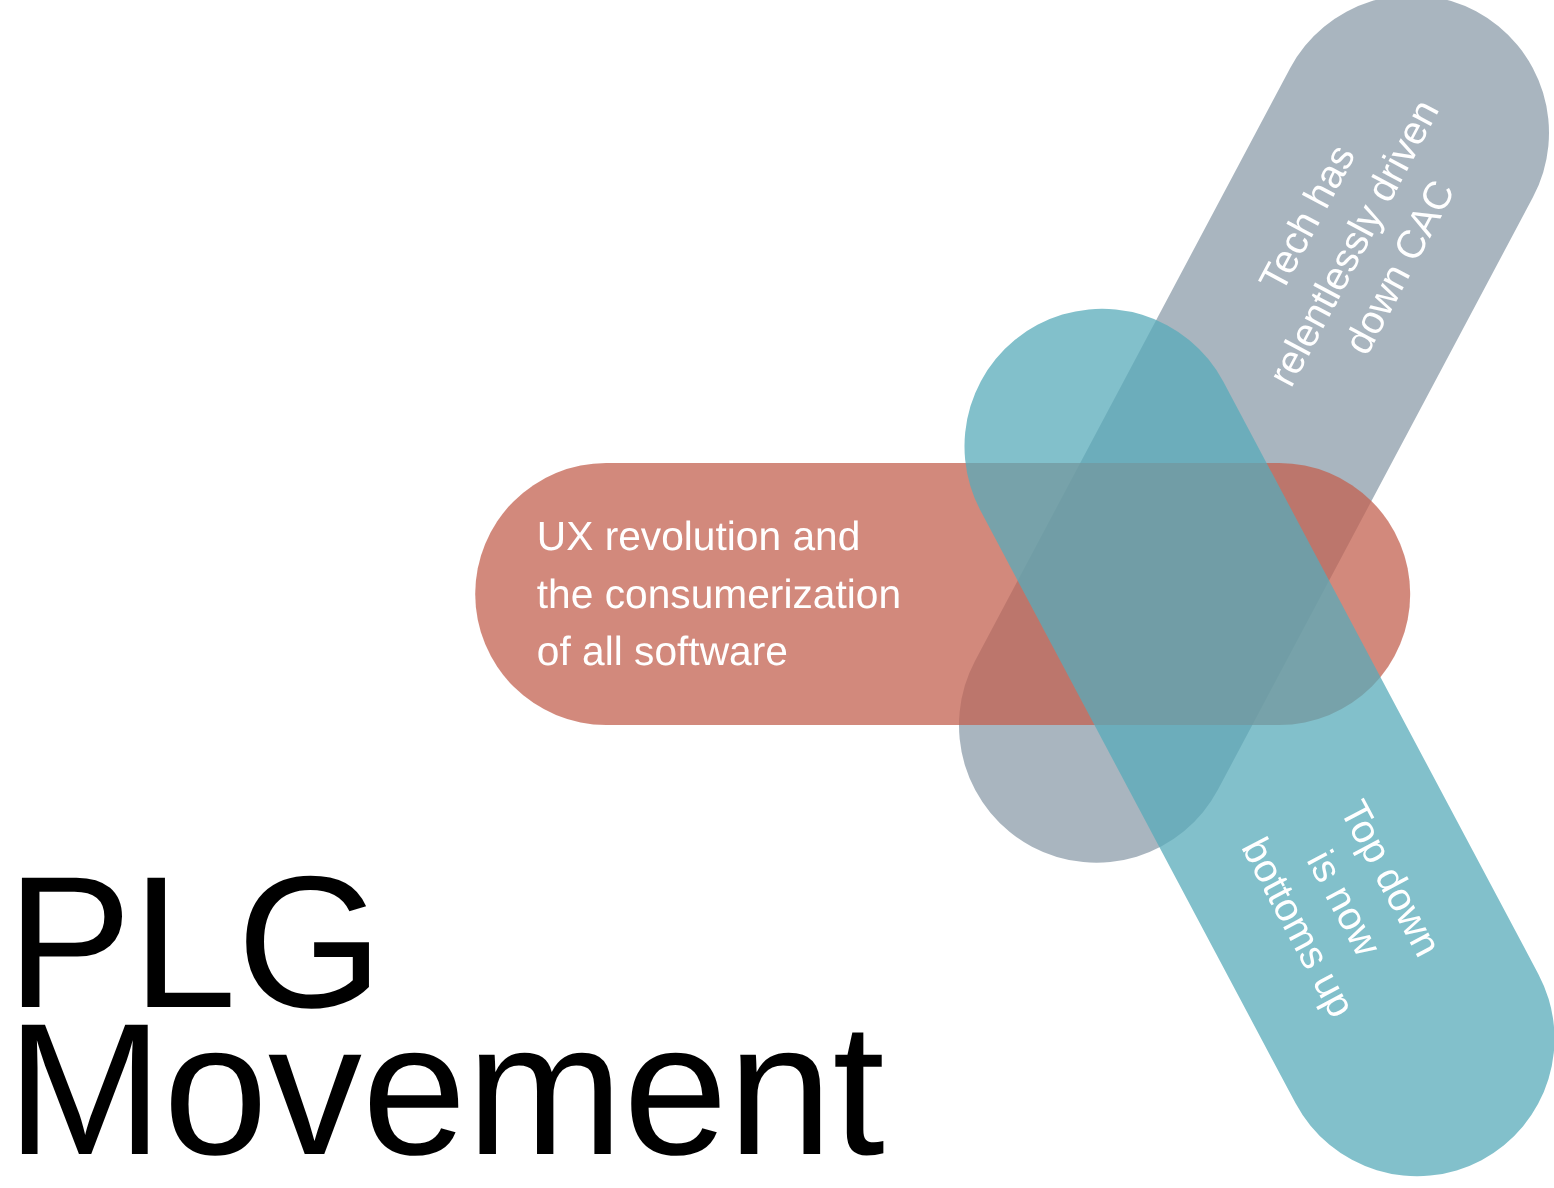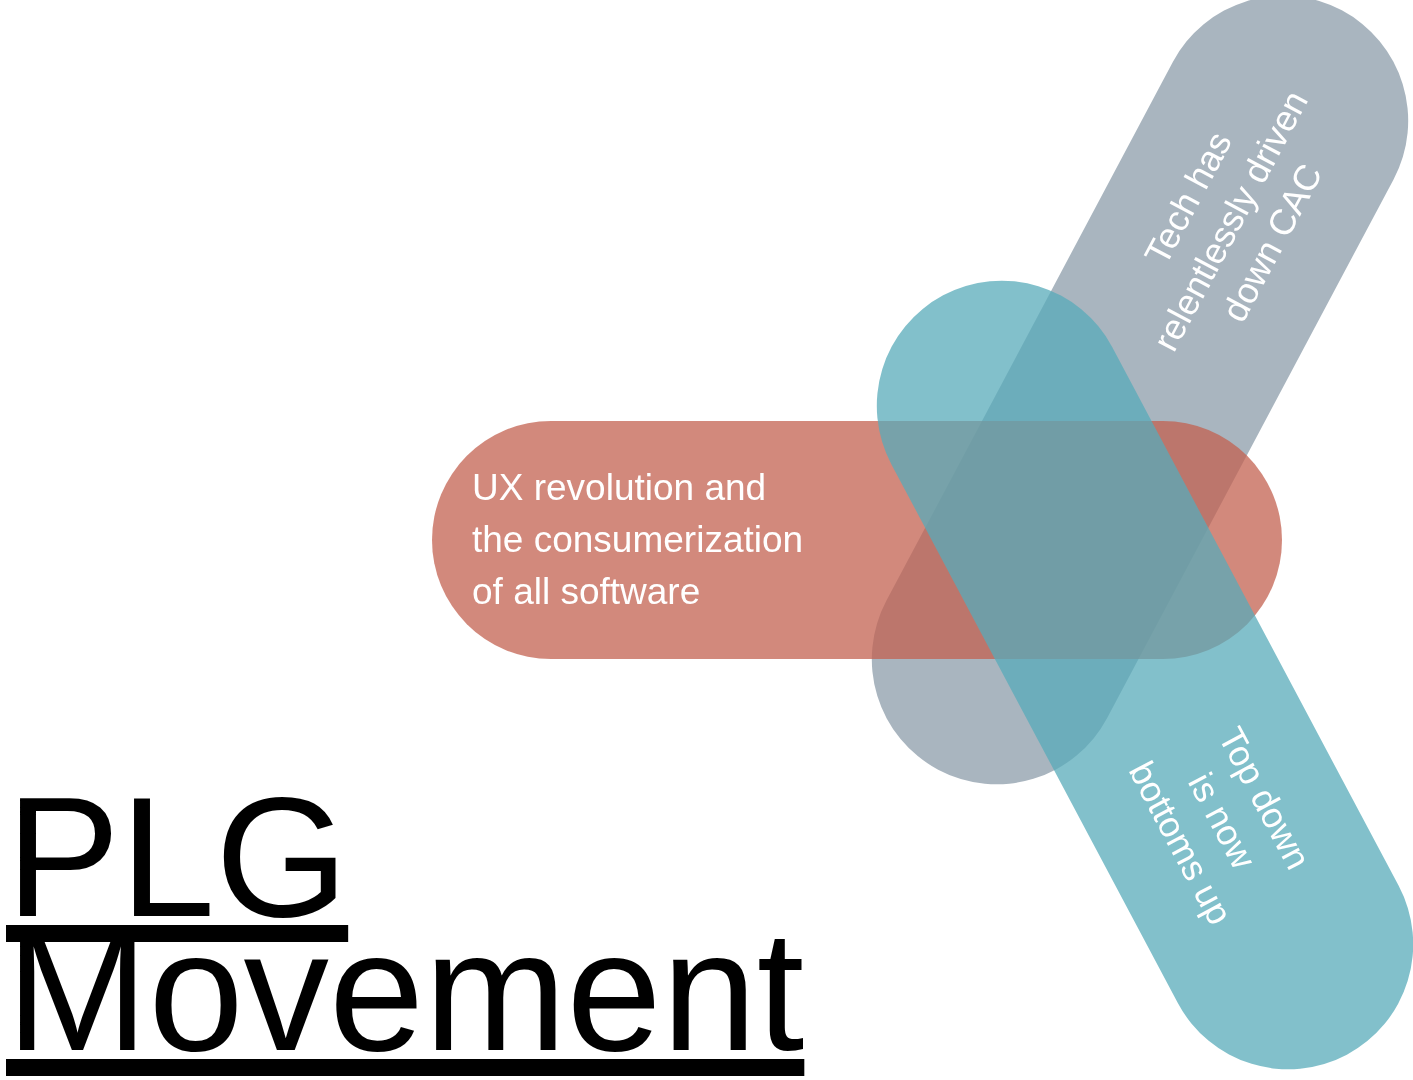--- a/index.html
+++ b/index.html
@@ -47,21 +47,21 @@
     transform: rotate(62deg);
     z-index: 3;
   }
   .pill-label {
     position: absolute;
     color: #ffffff;
     white-space: pre-line;
     width: max-content;
   }
   .pill-ux .pill-label {
-    left: 40px;
+    left: 56px;
     top: 50%;
     transform: translateY(-50%);
     text-align: left;
     font-size: 37px;
     line-height: 1.40;
   }
   .pill-tech .pill-label {
     left: 622px;
     top: 50%;
     transform: translate(-50%, -50%);
@@ -82,21 +82,20 @@
     left: 6px;
     top: 790px;
     margin: 0;
     color: #000000;
     font-size: 171px;
     font-weight: 400;
     line-height: 134px;
     letter-spacing: 0;
     white-space: pre-line;
     z-index: 4;
-    text-decoration: underline;
   }
 </style>
 </head>
 <body>
 
 <div class="stage">
 
   <div class="pill pill-tech">
     <div class="pill-label">Tech has
 relentlessly driven

